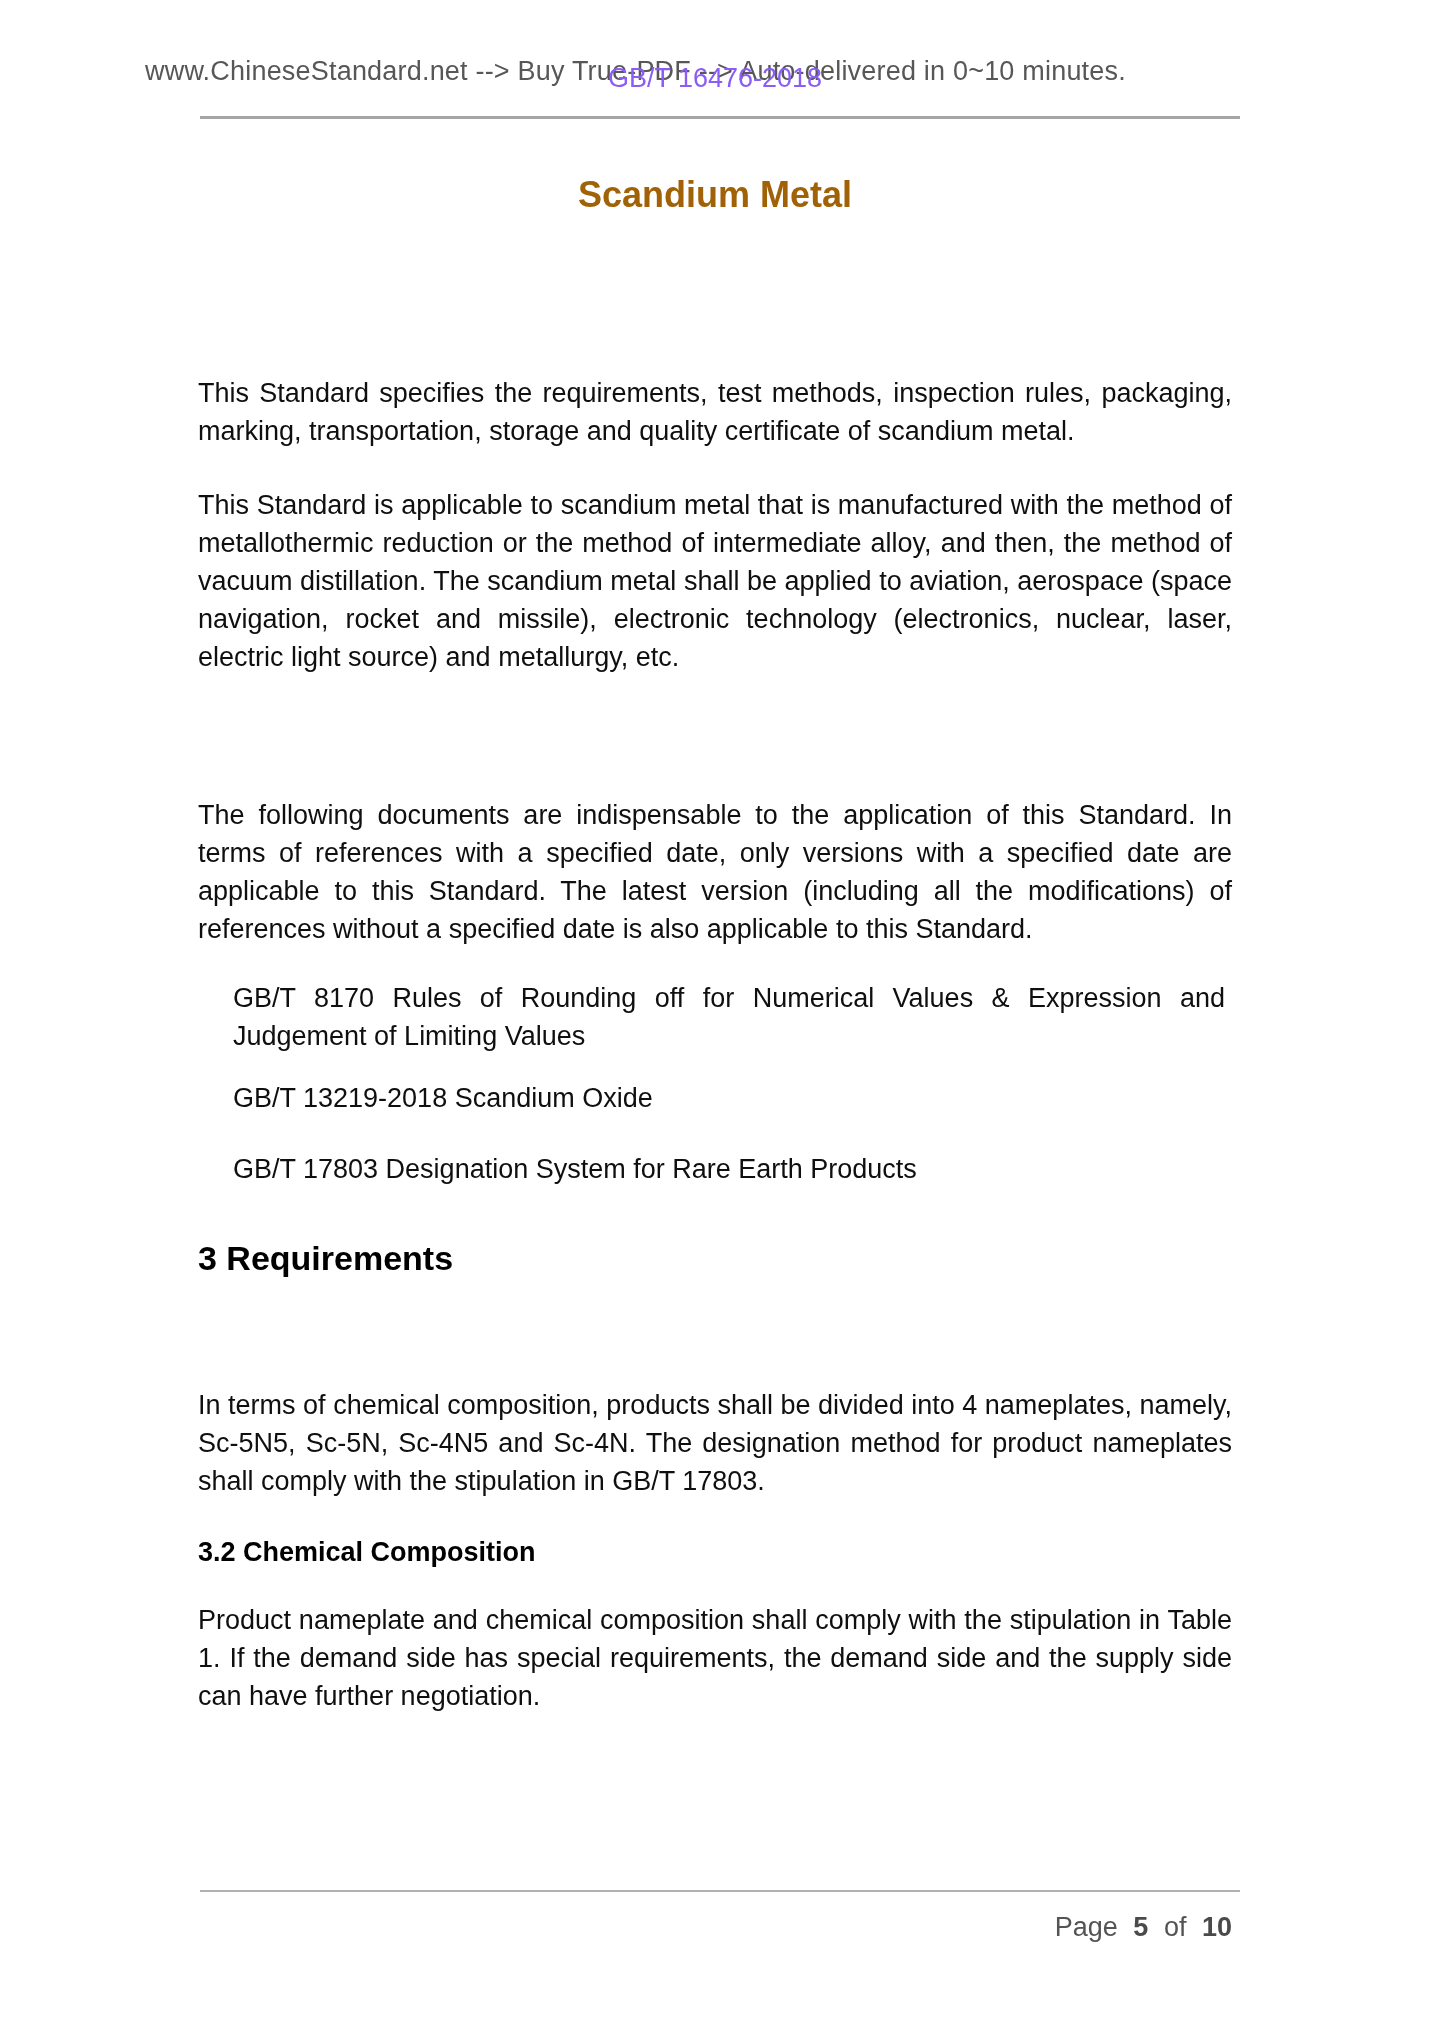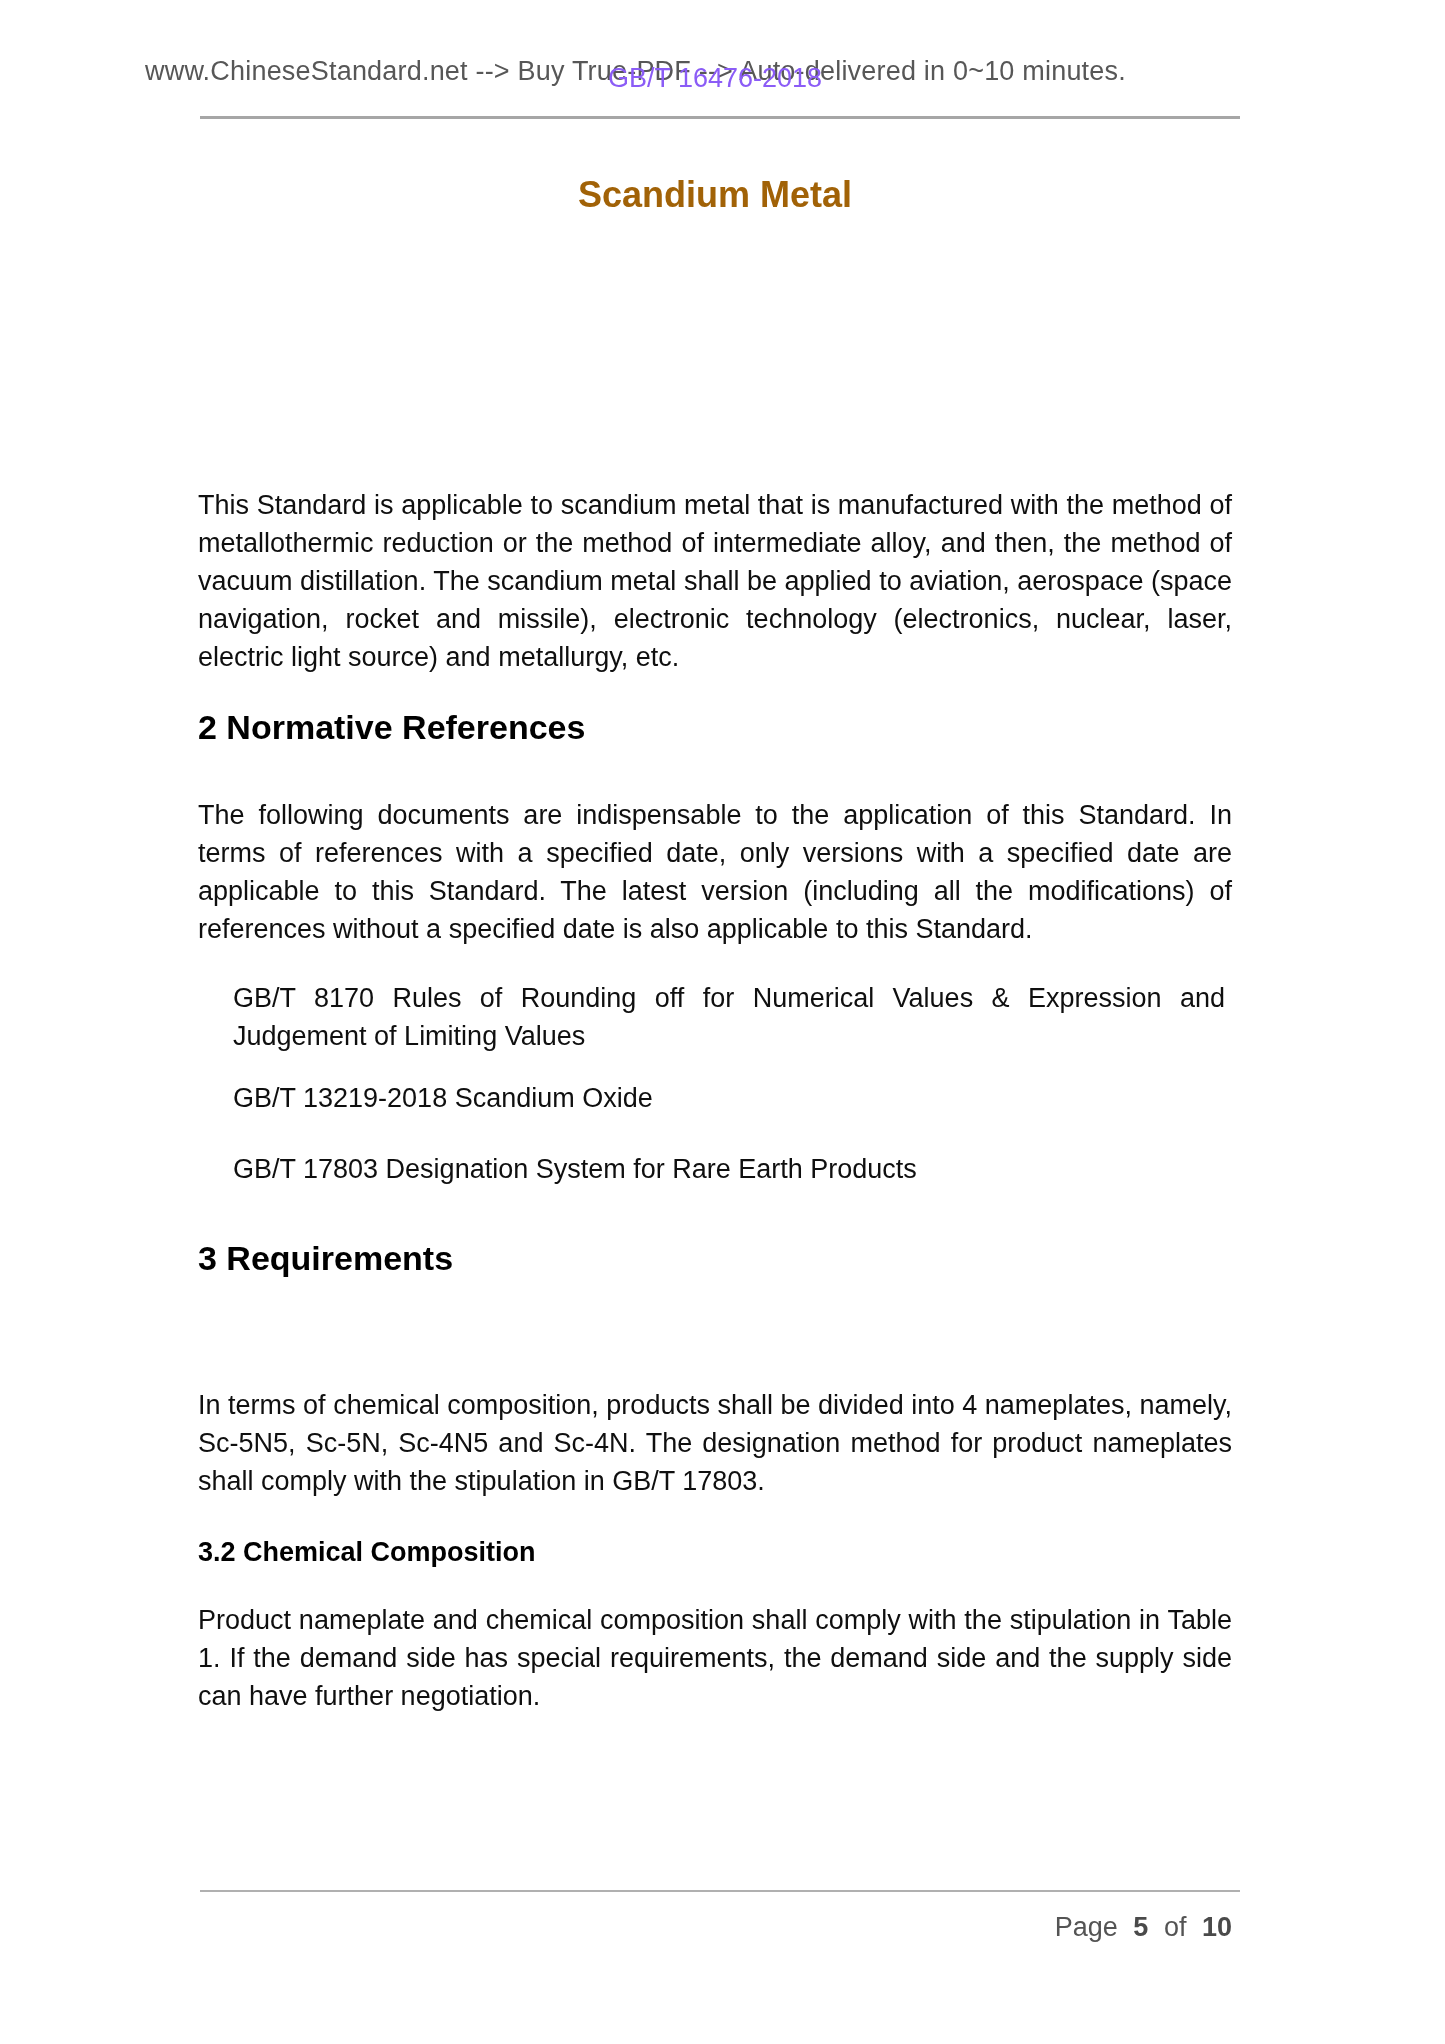--- a/index.html
+++ b/index.html
@@ -121,24 +121,24 @@
 
   <div class="header-promo">www.ChineseStandard.net --&gt; Buy True-PDF --&gt; Auto-delivered in 0~10 minutes.</div>
 
   <div class="doc-number">GB/T 16476-2018</div>
 
   <div class="rule rule-top"></div>
 
   <div class="block doc-title">Scandium Metal</div>
 
 
+  <div class="block para t-p1">This Standard specifies the requirements, test methods, inspection rules, packaging, marking, transportation, storage and quality certificate of scandium metal.</div>
 
   <div class="block para t-p2">This Standard is applicable to scandium metal that is manufactured with the method of metallothermic reduction or the method of intermediate alloy, and then, the method of vacuum distillation. The scandium metal shall be applied to aviation, aerospace (space navigation, rocket and missile), electronic technology (electronics, nuclear, laser, electric light source) and metallurgy, etc.</div>
 
-  <div class="block h1 t-norm">2 Normative References</div>
 
   <div class="block para t-p3">The following documents are indispensable to the application of this Standard. In terms of references with a specified date, only versions with a specified date are applicable to this Standard. The latest version (including all the modifications) of references without a specified date is also applicable to this Standard.</div>
 
   <div class="block para ref-item t-ref1">GB/T 8170 Rules of Rounding off for Numerical Values &amp; Expression and Judgement of Limiting Values</div>
 
   <div class="block para ref-item t-ref2">GB/T 13219-2018 Scandium Oxide</div>
 
   <div class="block para ref-item t-ref3">GB/T 17803 Designation System for Rare Earth Products</div>
 
   <div class="block h1 t-req">3 Requirements</div>

